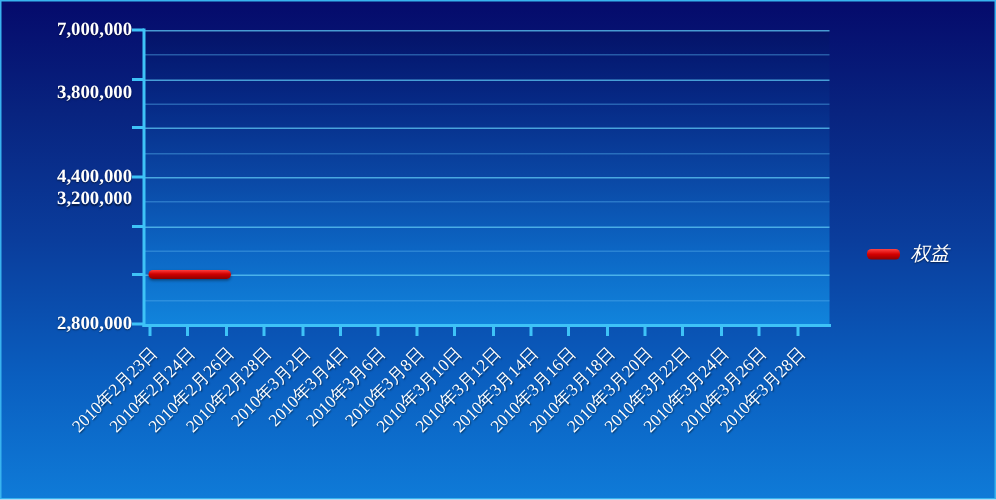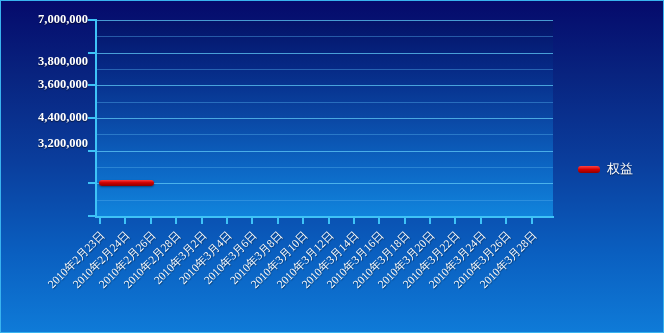--- a/index.html
+++ b/index.html
@@ -149,20 +149,21 @@
     height: 7px;
     border-radius: 3px;
     background: linear-gradient(to bottom, #ff4242 0%, #d40000 50%, #8f0000 100%);
   }
   #legend-label {
     color: #ffffff;
     font-size: 13px;
     font-family: "Liberation Serif", "DejaVu Serif", serif;
     text-shadow: 0 1px 1px rgba(0,0,0,0.5);
     white-space: nowrap;
+    font-style: italic;
   }
 </style>
 </head>
 <body>
 
 <div id="chart-root">
 
   <div id="plot-area">
       <div class="gridline" style="top: 196px;"></div>
       <div class="gridline minor" style="top: 179.667px;"></div>
@@ -180,23 +181,23 @@
     </div>
 
   <div id="y-axis-line"></div>
   <div id="x-axis-line"></div>
 
   <div id="series-line" style="left: 99.0467px; width: 54.7778px; top: 180.333px; height: 6px;"></div>
 
   <div id="y-labels">
       <div class="y-label" style="top: 12px;">7,000,000</div>
       <div class="y-label" style="top: 31px; margin-top: 23px;">3,800,000</div>
-      <div class="y-label" style="top: 77.3333px;">3,600,000</div>
       <div class="y-label" style="top: 110px;">4,400,000</div>
-      <div class="y-label" style="top: 136px;">3,200,000</div>
+      <div class="y-label" style="top: 125px;">3,200,000</div>
+      <div class="y-label" style="top: 208px;">2,800,000</div>
     </div>
 
   <div id="x-labels">
       <div class="x-label" style="left: -20.9533px; top: 226px; width: 124px;">2010年2月23日</div>
       <div class="x-label" style="left: 4.43556px; top: 226px; width: 124px;">2010年2月24日</div>
       <div class="x-label" style="left: 29.8244px; top: 226px; width: 124px;">2010年2月26日</div>
       <div class="x-label" style="left: 55.2133px; top: 226px; width: 124px;">2010年2月28日</div>
       <div class="x-label" style="left: 80.6022px; top: 226px; width: 124px;">2010年3月2日</div>
       <div class="x-label" style="left: 105.991px; top: 226px; width: 124px;">2010年3月4日</div>
       <div class="x-label" style="left: 131.38px; top: 226px; width: 124px;">2010年3月6日</div>

